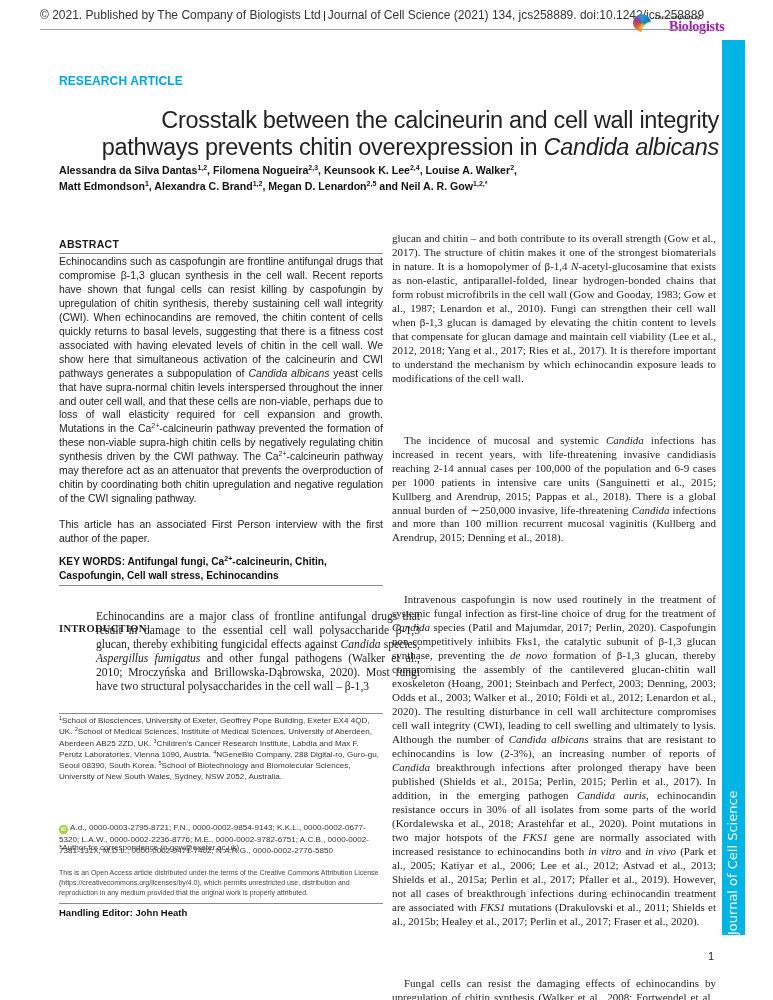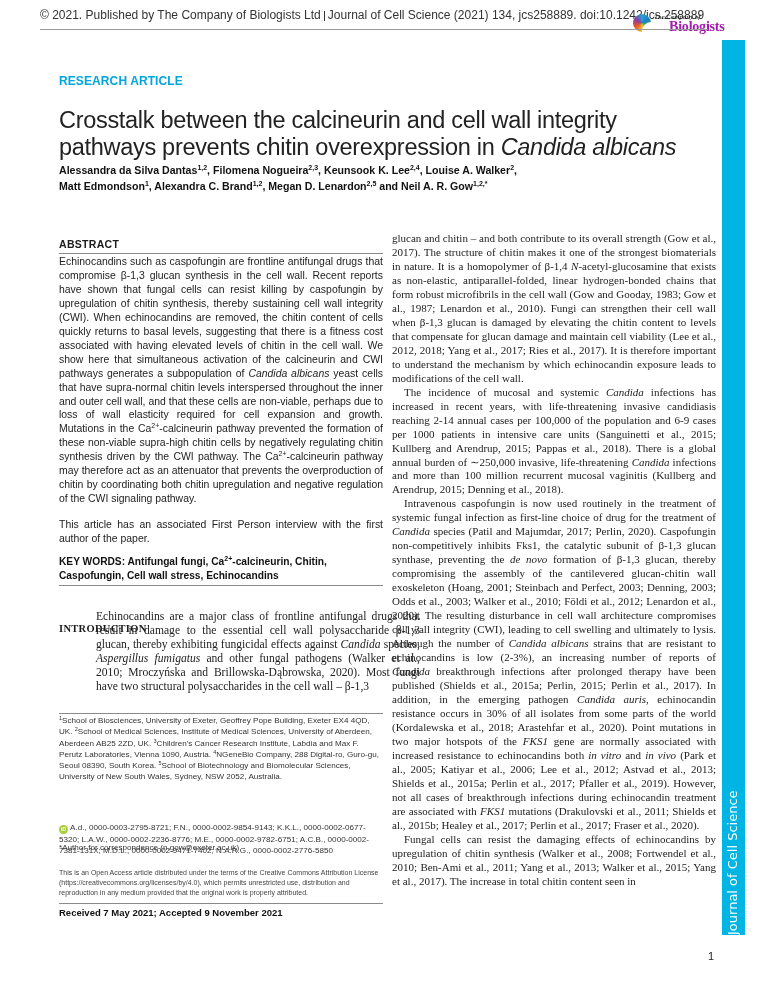--- a/index.html
+++ b/index.html
@@ -17,21 +17,21 @@
   #logo .t1 { position:absolute; left:21px; top:-1px; font-size:7px; color:#111; font-family:Liberation Serif, serif; font-style:italic; }
   #logo .t2 { position:absolute; left:20px; top:5px; font-size:14px; font-weight:bold; color:#a21caf; font-family:"Liberation Serif", serif; letter-spacing:-0.2px;margin-left:16px; }
 
   #sidebar { position:absolute; left:722px; top:40px; width:23px; height:895px; background:#00b4e4; }
   #sidebar-label { position:absolute; left:722px; top:935px; width:23px; height:0; }
   #sidebar-text { position:absolute; left:0; top:0; transform-origin:0 0; transform:rotate(-90deg) translate(0, 3px);
       color:#fff; font-size:13px; white-space:nowrap; font-family:"DejaVu Sans", sans-serif; }
 
   #article-type { position:absolute; left:59px; top:74px; font-size:12px; font-weight:bold; color:#00a6dc; letter-spacing:0.1px; }
 
-  #title { position:absolute; left:59px; top:107px; width:660px; font-size:23.5px; line-height:27px; color:#222; font-weight:normal; margin:0; letter-spacing:-0.3px; }
+  #title { position:absolute; left:59px; top:107px; width:660px; font-size:23.5px; line-height:27px; color:#222; font-weight:normal; margin:0; letter-spacing:-0.3px;text-align:right; }
   #authors { position:absolute; left:59px; top:163px; width:640px; font-size:10.6px; line-height:15.5px; font-weight:bold; color:#111; }
   #authors sup { font-size:7px; vertical-align:4px; line-height:0; }
 
   .col-left { position:absolute; left:59px; width:324px; }
   .col-right { position:absolute; left:392px; width:324px; }
 
   #abstract-heading { top:238px; font-size:10.5px; font-weight:bold; font-family:"Liberation Sans", sans-serif; letter-spacing:0.3px; }
   #abstract-rule { position:absolute; left:59px; top:253px; width:324px; height:1px; background:#8a8a8a; }
   #abstract-text { top:255px; font-size:10.45px; line-height:13.95px; text-align:justify; font-family:"Liberation Sans", sans-serif; color:#222; }
   #abstract-text sup, #keywords sup { font-size:7px; vertical-align:4px; line-height:0; }
@@ -47,21 +47,21 @@
   #affiliations sup { font-size:5.5px; vertical-align:3px; line-height:0; }
   #correspondence { top:842px; font-size:8.1px; line-height:11.3px; font-family:"Liberation Sans", sans-serif; color:#333; }
   #orcid { top:822px; font-size:8.1px; line-height:11.3px; font-family:"Liberation Sans", sans-serif; color:#333; }
   #orcid-icon { display:inline-block; width:9px; height:9px; border-radius:50%; background:#a6ce39; color:#fff; font-size:5.5px; font-weight:bold; text-align:center; line-height:9px; vertical-align:-1px; margin-right:2px; }
   #license { top:868px; font-size:7px; line-height:9.8px; font-family:"Liberation Sans", sans-serif; color:#444; }
   #editor-rule { position:absolute; left:59px; top:903px; width:324px; height:1px; background:#8a8a8a; }
   #editor { top:907px; font-size:9.5px; line-height:12.5px; font-weight:bold; font-family:"Liberation Sans", sans-serif; color:#111; }
 
   #intro-right { top:232px; font-size:11px; line-height:13.97px; text-align:justify; font-family:"Liberation Serif", serif; color:#222; }
   #intro-right p { margin:0; text-indent:0; }
-  #intro-right p + p { text-indent:12px; }
+  #intro-right p + p { text-indent:12px;margin-top:48px; }
 
   #page-number { position:absolute; left:708px; top:950px; font-size:11px; font-family:"Liberation Sans", sans-serif; color:#222; }
   i { font-style:italic; }
 </style>
 </head>
 <body>
 
 <div id="header-line" class="sans">
   <span>© 2021. Published by The Company of Biologists Ltd</span><span class="sep"></span><span>Journal of Cell Science (2021) 134, jcs258889. doi:10.1242/jcs.258889</span>
 </div>
@@ -94,21 +94,21 @@
 <div id="intro-heading" class="col-left">INTRODUCTION</div>
 <div id="intro-left" class="col-left"><span>Echinocandins are a major class of frontline antifungal drugs that result in damage to the essential cell wall polysaccharide β-1,3 glucan, thereby exhibiting fungicidal effects against </span><i>Candida</i><span> species, </span><i>Aspergillus fumigatus</i><span> and other fungal pathogens (Walker et al., 2010; Mroczyńska and Brillowska-Dąbrowska, 2020). Most fungi have two structural polysaccharides in the cell wall – β-1,3</span></div>
 
 <div id="affil-rule"></div>
 <div id="affiliations" class="col-left"><sup>1</sup><span>School of Biosciences, University of Exeter, Geoffrey Pope Building, Exeter EX4 4QD, UK. </span><sup>2</sup><span>School of Medical Sciences, Institute of Medical Sciences, University of Aberdeen, Aberdeen AB25 2ZD, UK. </span><sup>3</sup><span>Children's Cancer Research Institute, Labdia and Max F. Perutz Laboratories, Vienna 1090, Austria. </span><sup>4</sup><span>NGeneBio Company, 288 Digital-ro, Guro-gu, Seoul 08390, South Korea. </span><sup>5</sup><span>School of Biotechnology and Biomolecular Sciences, University of New South Wales, Sydney, NSW 2052, Australia.</span></div>
 <div id="correspondence" class="col-left">*Author for correspondence (n.gow@exeter.ac.uk)</div>
 <div id="orcid" class="col-left"><span id="orcid-icon">iD</span><span>A.d., 0000-0003-2795-8721; F.N., 0000-0002-9854-9143; K.K.L., 0000-0002-0677-5320; L.A.W., 0000-0002-2236-8776; M.E., 0000-0002-9782-6751; A.C.B., 0000-0002-7381-131X; M.D.L., 0000-0002-9471-7402; N.A.R.G., 0000-0002-2776-5850</span></div>
 <div id="license" class="col-left">This is an Open Access article distributed under the terms of the Creative Commons Attribution License (https://creativecommons.org/licenses/by/4.0), which permits unrestricted use, distribution and reproduction in any medium provided that the original work is properly attributed.</div>
 <div id="editor-rule"></div>
 <div id="editor" class="col-left">
-  <div>Received 7 May 2021; Accepted 9 November 2021</div>
+  <div>Handling Editor: John Heath</div>
 </div>
 
 <div id="intro-right" class="col-right">
   <p><span>glucan and chitin – and both contribute to its overall strength (Gow et al., 2017). The structure of chitin makes it one of the strongest biomaterials in nature. It is a homopolymer of β-1,4 </span><i>N</i><span>-acetyl-glucosamine that exists as non-elastic, antiparallel-folded, linear hydrogen-bonded chains that form robust microfibrils in the cell wall (Gow and Gooday, 1983; Gow et al., 1987; Lenardon et al., 2010). Fungi can strengthen their cell wall when β-1,3 glucan is damaged by elevating the chitin content to levels that compensate for glucan damage and maintain cell viability (Lee et al., 2012, 2018; Yang et al., 2017; Ries et al., 2017). It is therefore important to understand the mechanism by which echinocandin exposure leads to modifications of the cell wall.</span></p>
   <p><span>The incidence of mucosal and systemic </span><i>Candida</i><span> infections has increased in recent years, with life-threatening invasive candidiasis reaching 2-14 annual cases per 100,000 of the population and 6-9 cases per 1000 patients in intensive care units (Sanguinetti et al., 2015; Kullberg and Arendrup, 2015; Pappas et al., 2018). There is a global annual burden of ∼250,000 invasive, life-threatening </span><i>Candida</i><span> infections and more than 100 million recurrent mucosal vaginitis (Kullberg and Arendrup, 2015; Denning et al., 2018).</span></p>
   <p><span>Intravenous caspofungin is now used routinely in the treatment of systemic fungal infection as first-line choice of drug for the treatment of </span><i>Candida</i><span> species (Patil and Majumdar, 2017; Perlin, 2020). Caspofungin non-competitively inhibits Fks1, the catalytic subunit of β-1,3 glucan synthase, preventing the </span><i>de novo</i><span> formation of β-1,3 glucan, thereby compromising the assembly of the cantilevered glucan-chitin wall exoskeleton (Hoang, 2001; Steinbach and Perfect, 2003; Denning, 2003; Odds et al., 2003; Walker et al., 2010; Földi et al., 2012; Lenardon et al., 2020). The resulting disturbance in cell wall architecture compromises cell wall integrity (CWI), leading to cell swelling and ultimately to lysis. Although the number of </span><i>Candida albicans</i><span> strains that are resistant to echinocandins is low (2-3%), an increasing number of reports of </span><i>Candida</i><span> breakthrough infections after prolonged therapy have been published (Shields et al., 2015a; Perlin, 2015; Perlin et al., 2017). In addition, in the emerging pathogen </span><i>Candida auris</i><span>, echinocandin resistance occurs in 30% of all isolates from some parts of the world (Kordalewska et al., 2018; Arastehfar et al., 2020). Point mutations in two major hotspots of the </span><i>FKS1</i><span> gene are normally associated with increased resistance to echinocandins both </span><i>in vitro</i><span> and </span><i>in vivo</i><span> (Park et al., 2005; Katiyar et al., 2006; Lee et al., 2012; Astvad et al., 2013; Shields et al., 2015a; Perlin et al., 2017; Pfaller et al., 2019). However, not all cases of breakthrough infections during echinocandin treatment are associated with </span><i>FKS1</i><span> mutations (Drakulovski et al., 2011; Shields et al., 2015b; Healey et al., 2017; Perlin et al., 2017; Fraser et al., 2020).</span></p>
   <p><span>Fungal cells can resist the damaging effects of echinocandins by upregulation of chitin synthesis (Walker et al., 2008; Fortwendel et al., 2010; Ben-Ami et al., 2011; Yang et al., 2013; Walker et al., 2015; Yang et al., 2017). The increase in total chitin content seen in</span></p>
 </div>
 
 <div id="page-number">1</div>

